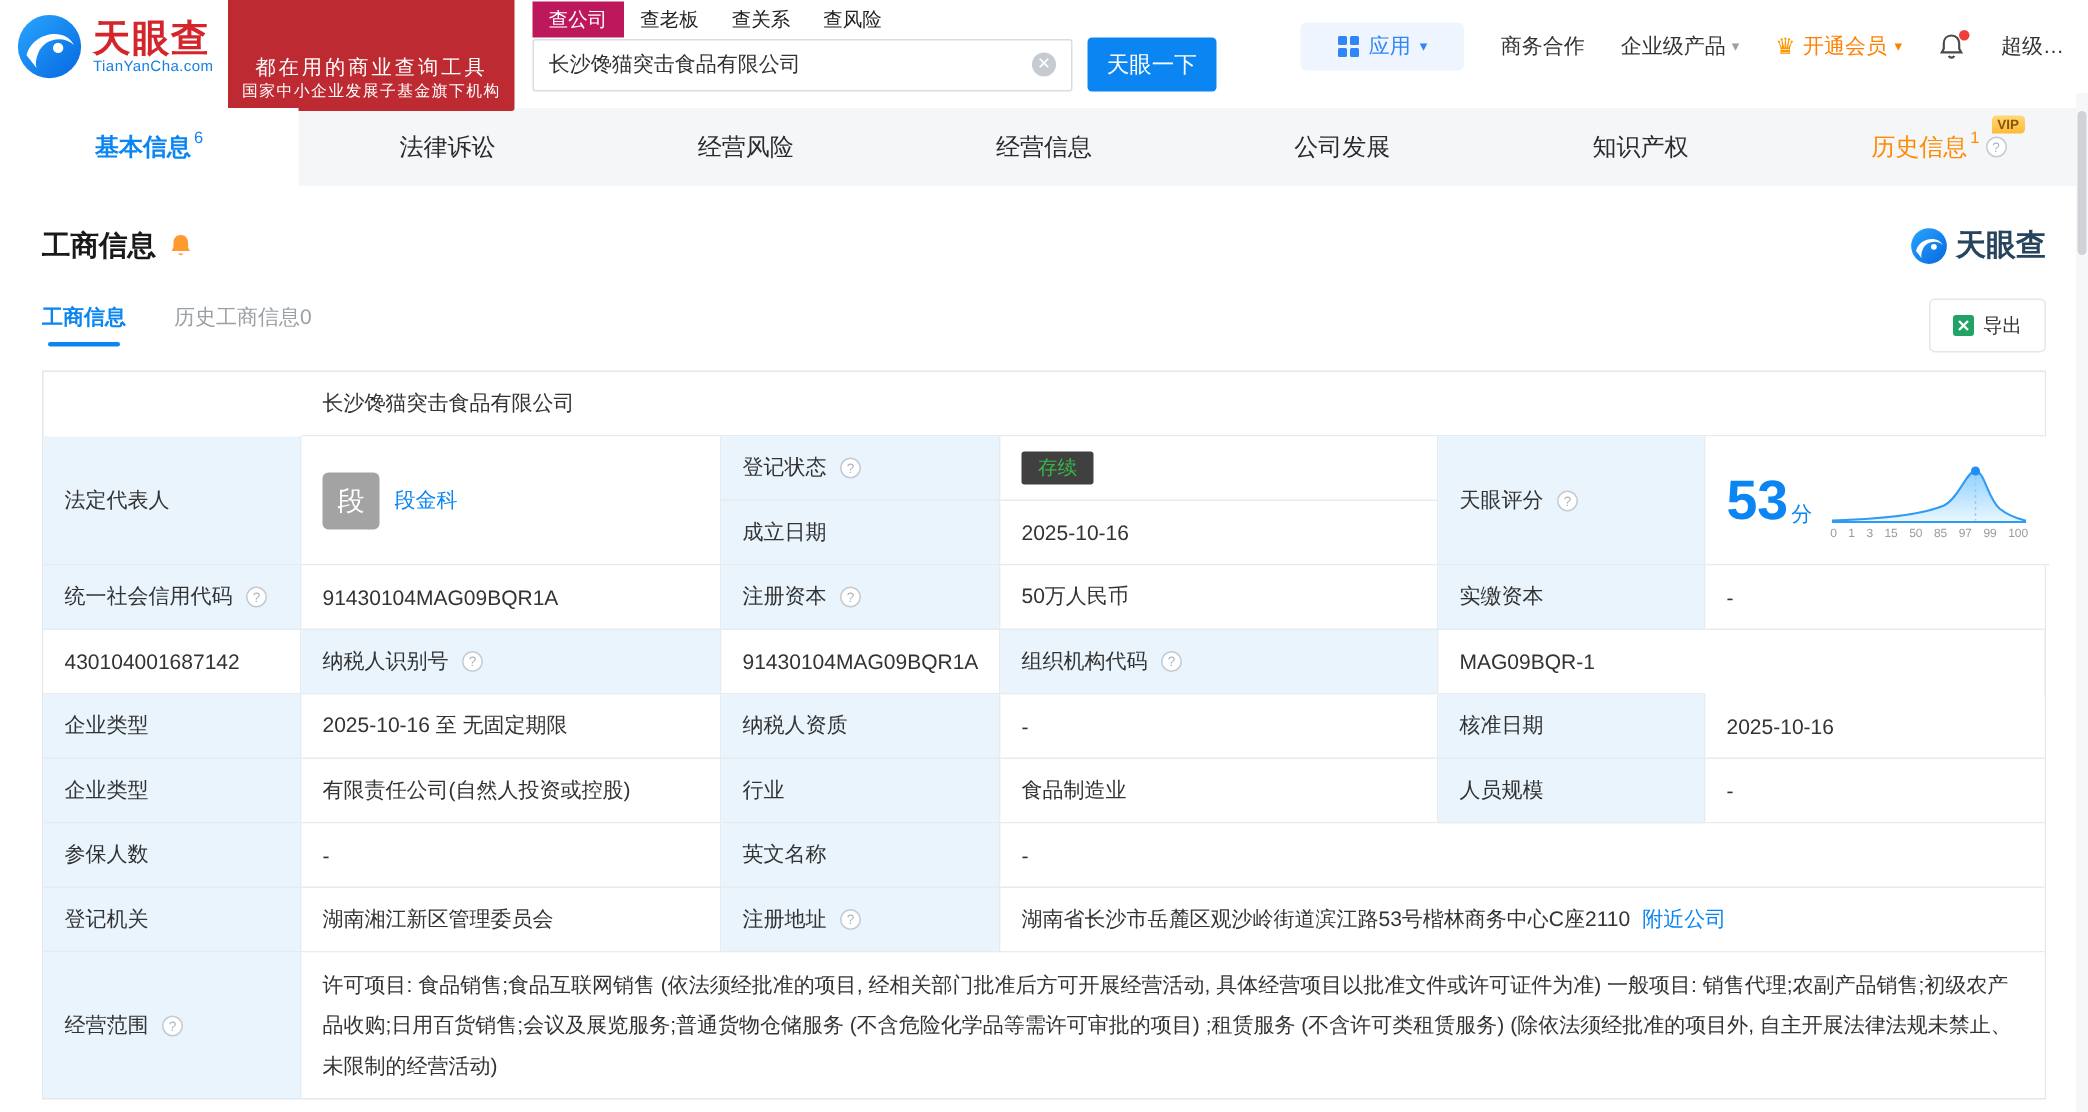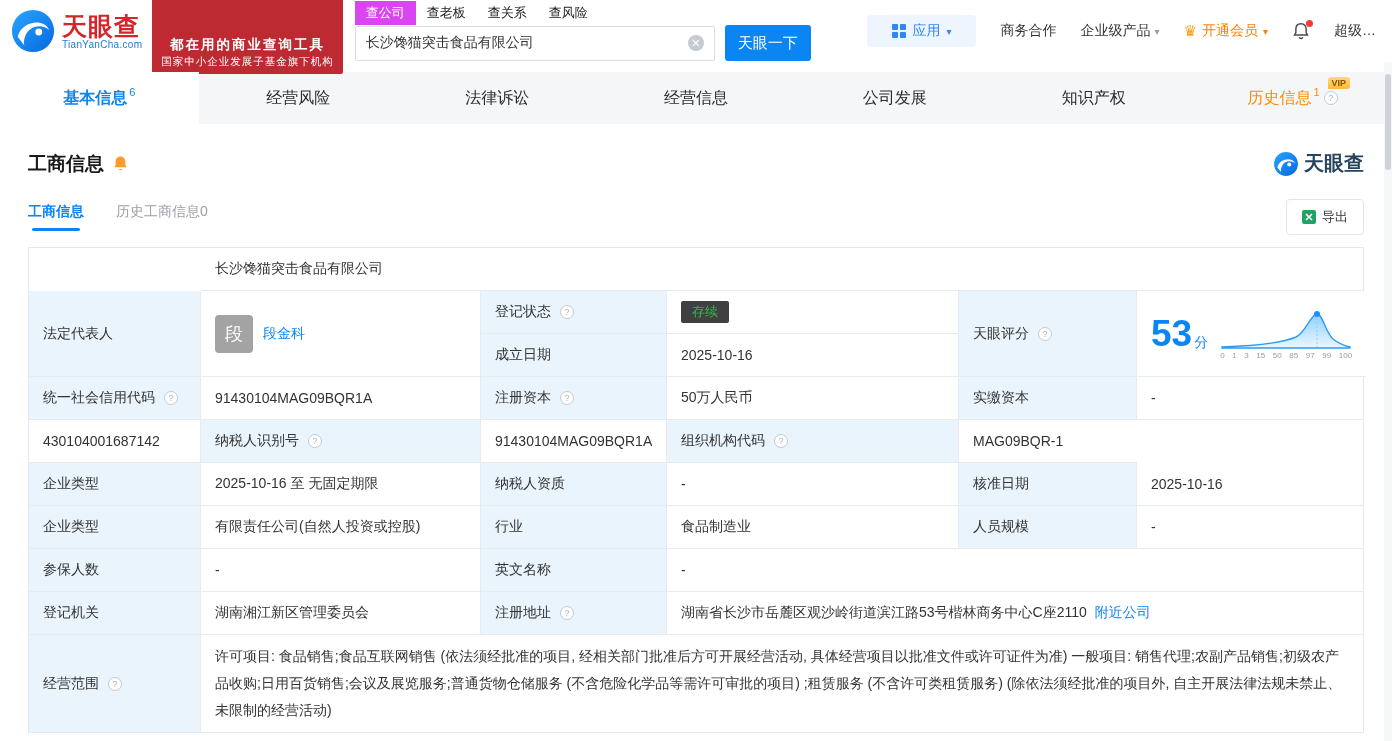--- a/index.html
+++ b/index.html
@@ -6,27 +6,27 @@
   html,body { width:1392px; height:741px; overflow:hidden; background:#fff;
     font-family:"Liberation Sans","DejaVu Sans",sans-serif; color:#333; }
 
   
   .header { height:62px; display:flex; align-items:center; padding:0 16px 0 10px; background:#fff; position:relative; }
   .logo { display:flex; align-items:center; gap:6px; cursor:pointer; }
   .logo-icon { width:46px; height:46px; }
   .brand-name { font-size:25px; font-weight:bold; color:#d5252c; letter-spacing:1px; line-height:26px; }
   .brand-domain { font-size:10px; color:#1a7ee0; letter-spacing:.3px; }
   .promo { margin-left:10px; background:#bd2a32; color:#fff; text-align:center; padding:6px 9px; border-radius:2px; }
-  .promo1 { font-size:13.5px; font-weight:bold; letter-spacing:2px; line-height:18px;margin-top:42px; }
+  .promo1 { font-size:13.5px; font-weight:normal; letter-spacing:2px; line-height:18px;margin-top:42px; }
   .promo2 { font-size:10.5px; letter-spacing:1px; line-height:14px; }
 
   .search-block { margin-left:12px; }
   .search-tabs { display:flex; }
   .stab { font-size:13px; padding:3px 11px; color:#222; cursor:pointer; }
-  .stab.active { background:#d946ef; color:#fff; }
+  .stab.active { background:#be185d; color:#fff; }
   .search-row { display:flex; align-items:center; }
   .search-box { width:360px; height:35px; border:1px solid #d9dde2; border-radius:2px; display:flex; align-items:center; background:#fff; }
   .search-box input { flex:1; border:none; outline:none; font-size:14px; padding:0 10px; color:#333; font-family:inherit; }
   .clear-icon { width:16px; height:16px; border-radius:50%; background:#c6cbd1; color:#fff; font-size:11px; line-height:16px; text-align:center; margin-right:10px; cursor:pointer; }
   .search-btn { margin-left:10px; width:86px; height:36px; background:#0b85f2; border:none; border-radius:3px; color:#fff; font-size:15px; cursor:pointer; font-family:inherit; }
 
   .top-nav { margin-left:auto; display:flex; align-items:center; gap:24px; font-size:14px; }
   .nav-apps { display:flex; align-items:center; gap:6px; background:#eef5fe; color:#2f86f6; padding:7px 25px; border-radius:4px; cursor:pointer; }
   .caret { font-size:10px; color:#9aa0a6; }
   .nav-apps .caret { color:#2f86f6; }
@@ -168,24 +168,24 @@
     <div class="nav-user">超级…</div>
   </div>
 </div>
 
 <div class="main-tabs">
   <div class="mtab active">
     <span>基本信息</span>
     <sup class="sup-blue">6</sup>
   </div>
   <div class="mtab">
+    <span>法律诉讼</span>
+  </div>
+  <div class="mtab">
     <span>经营风险</span>
-  </div>
-  <div class="mtab">
-    <span>法律诉讼</span>
   </div>
   <div class="mtab">
     <span>经营信息</span>
   </div>
   <div class="mtab">
     <span>公司发展</span>
   </div>
   <div class="mtab">
     <span>知识产权</span>
   </div>

